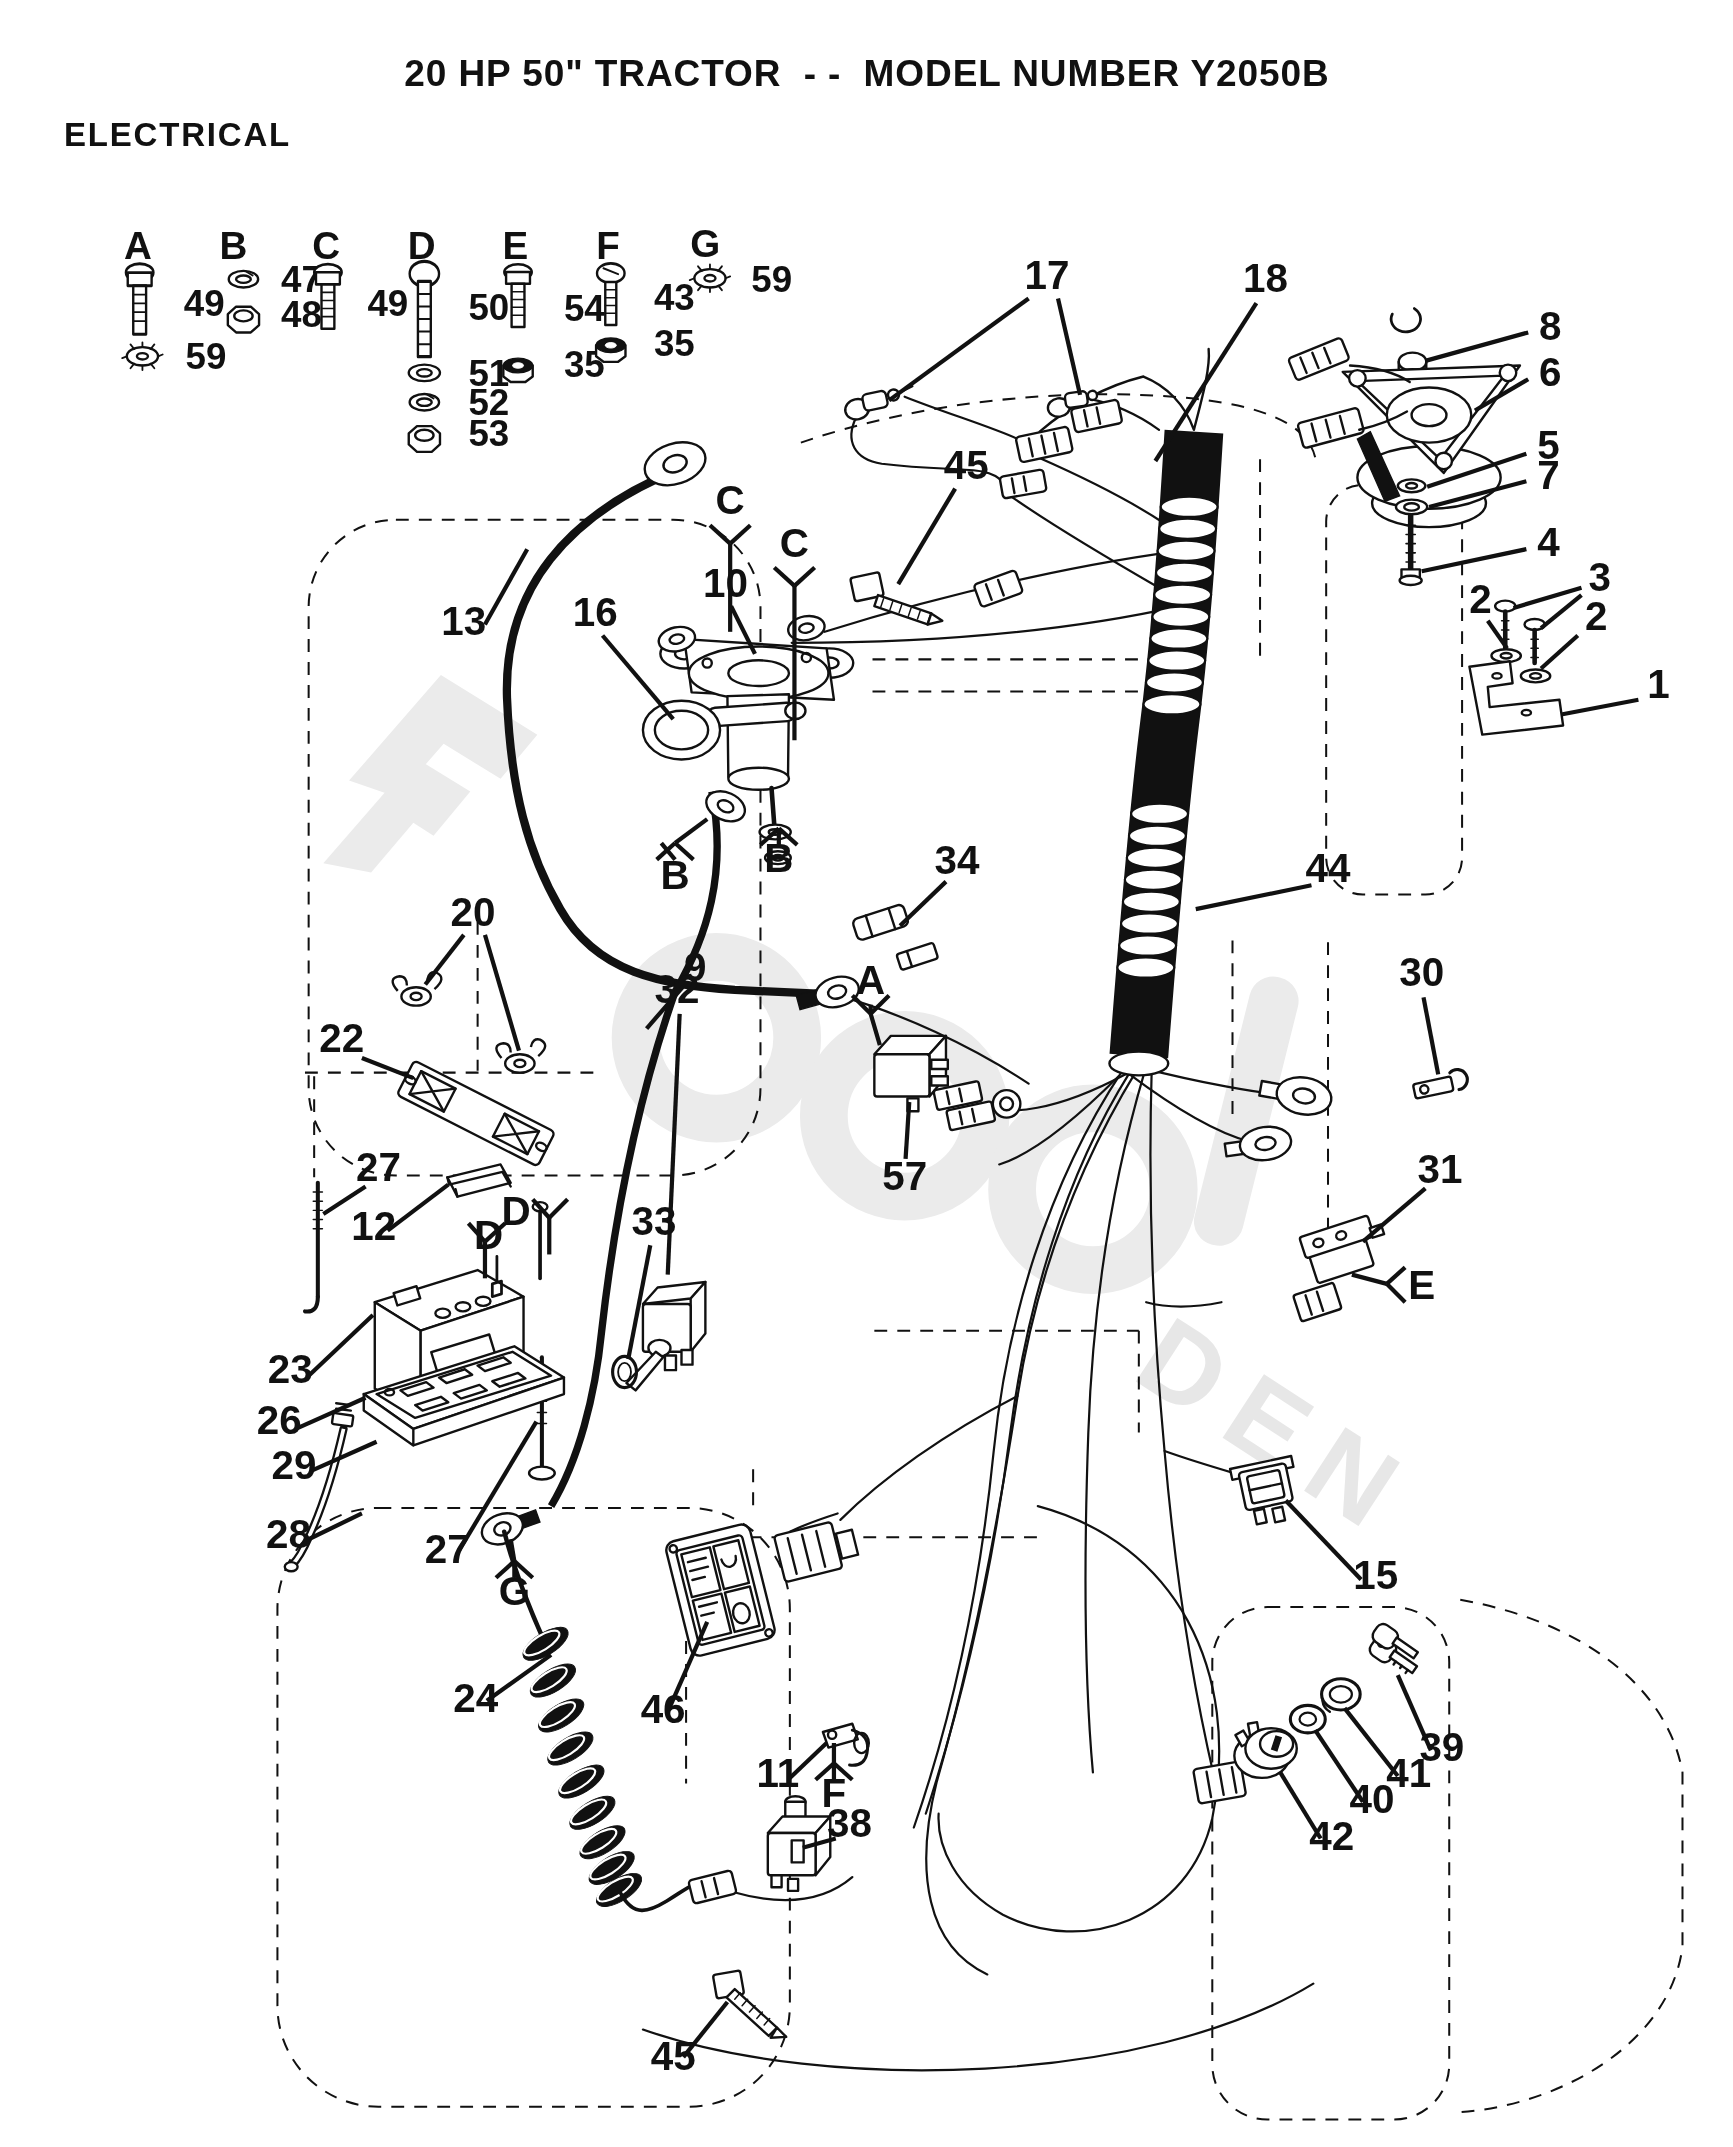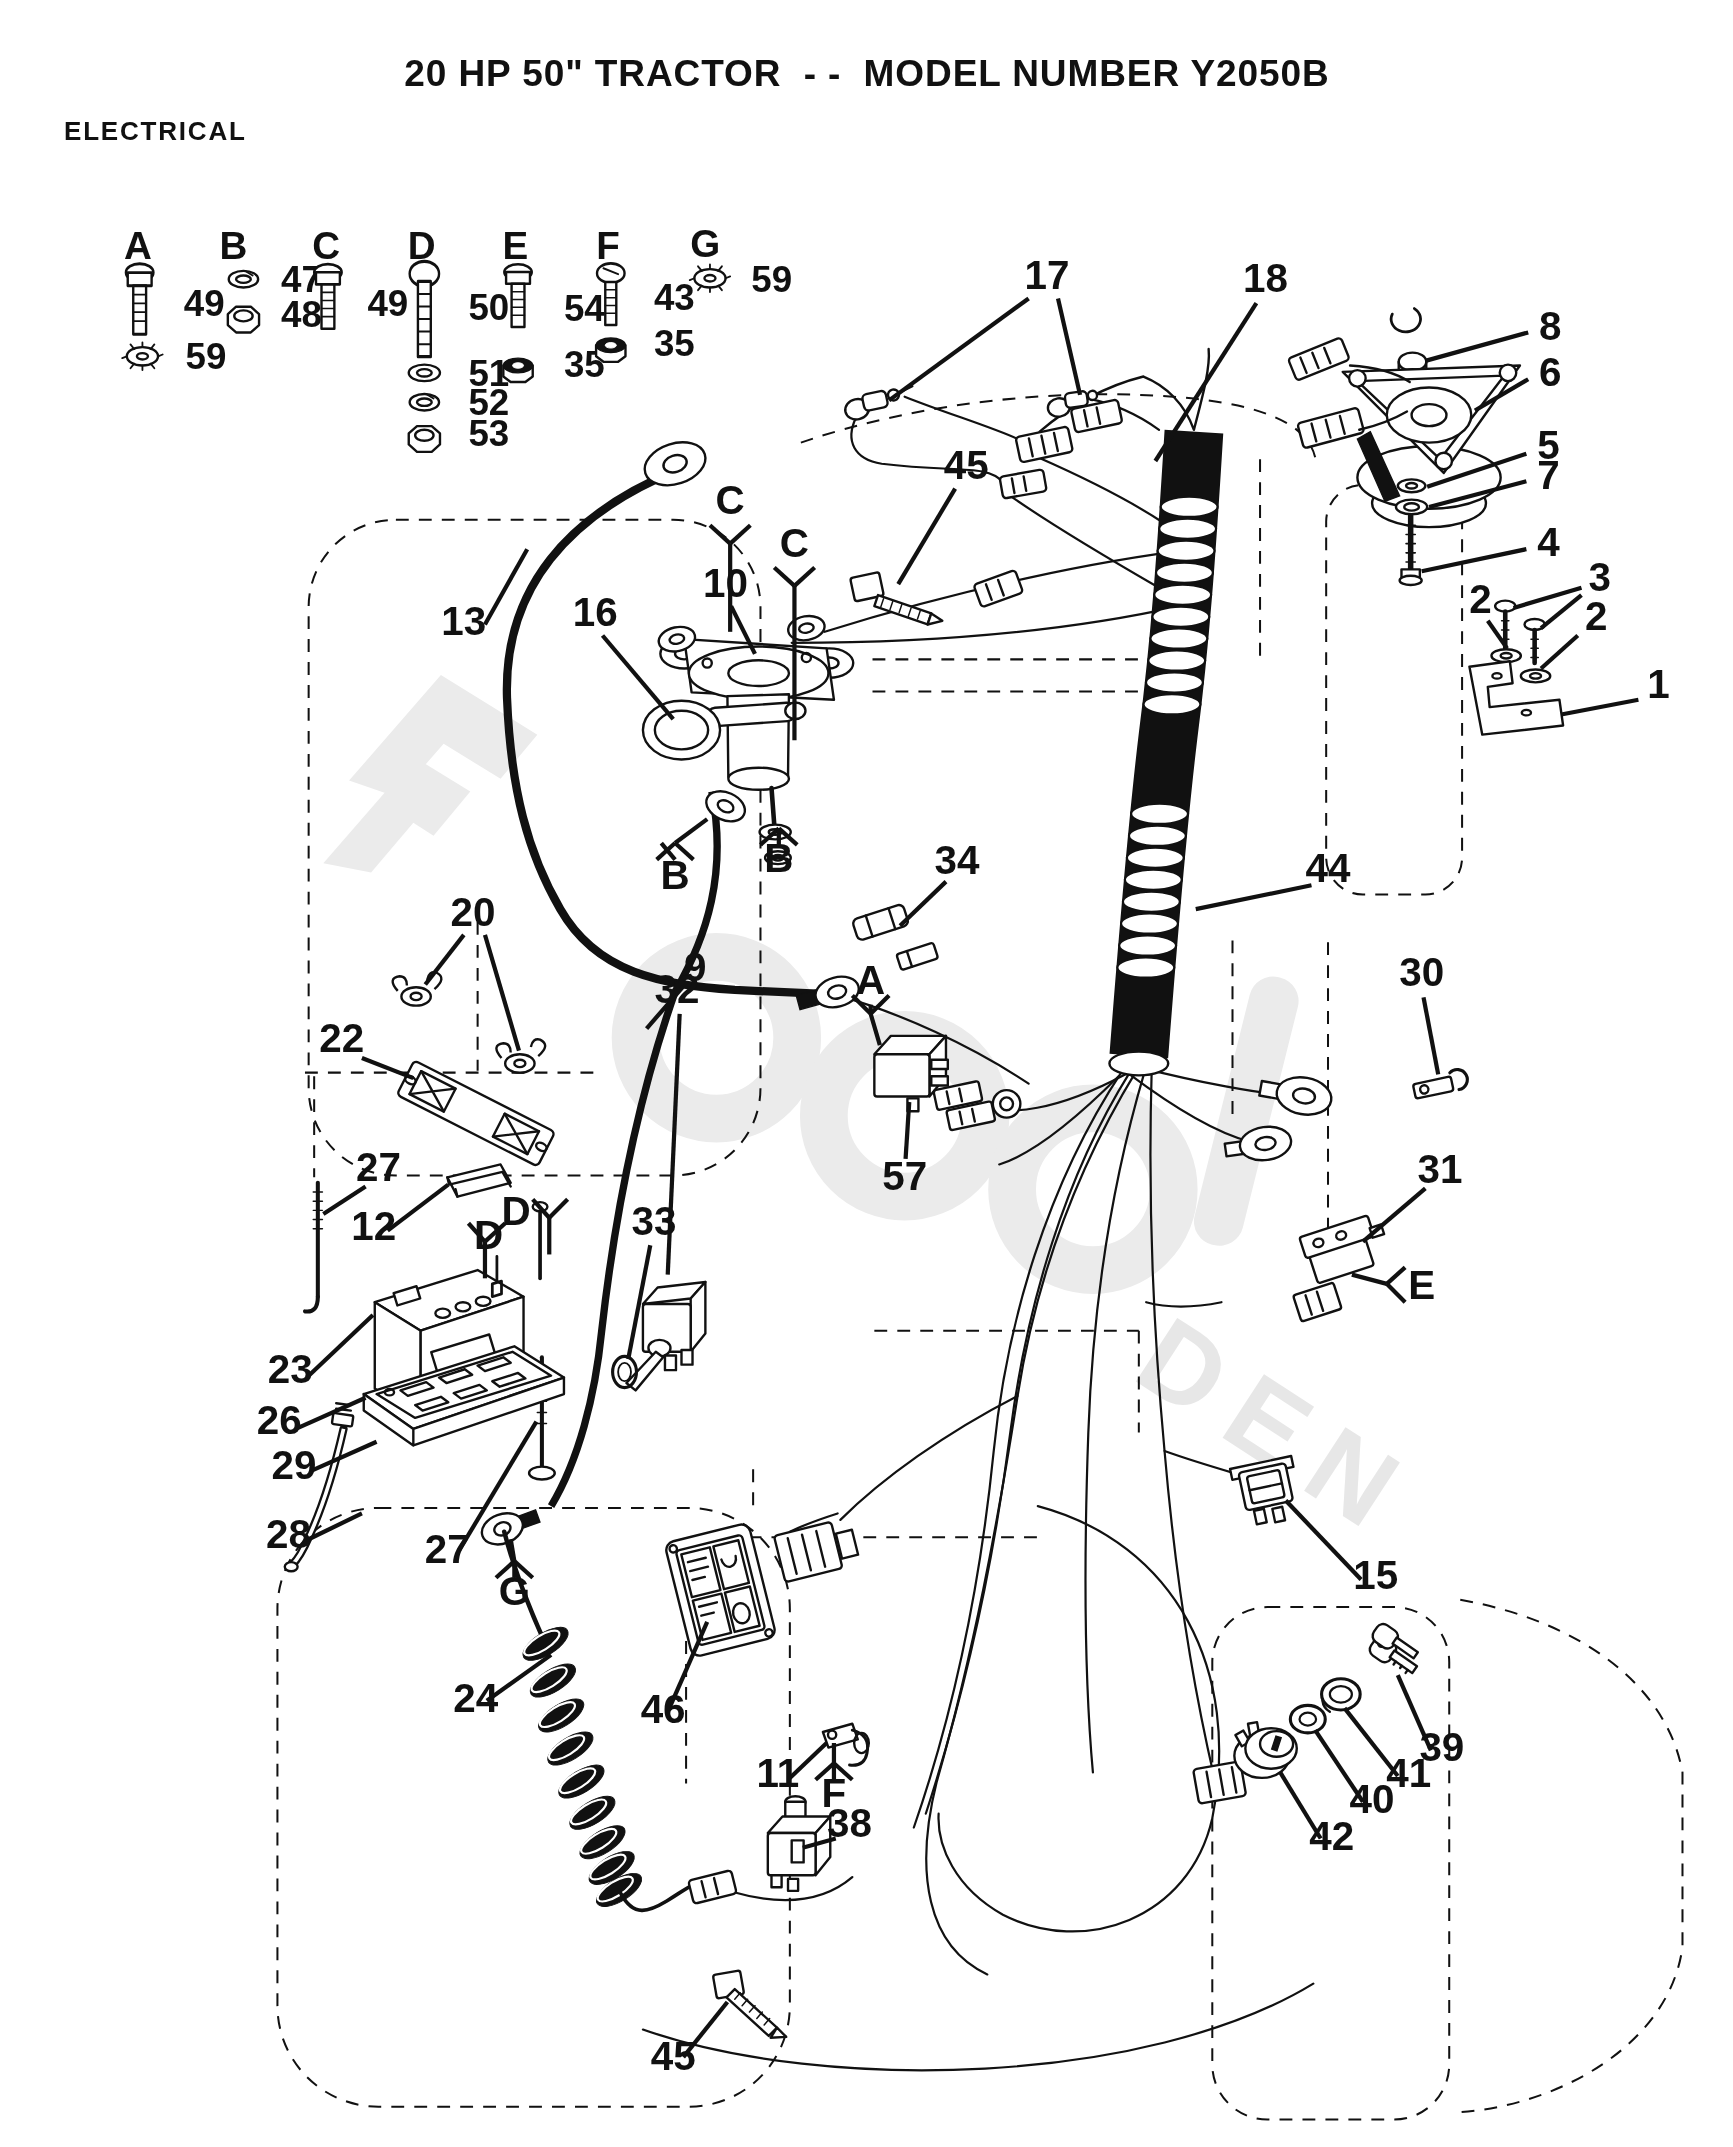--- a/index.html
+++ b/index.html
@@ -1,20 +1,20 @@
 <!DOCTYPE html>
 <html style="font-size:14.7px"><head>
 <meta charset="utf-8">
 <style>
   html,body{margin:0;padding:0;background:#fff;}
   #page{position:relative;width:1734px;height:2148px;background:#fff;overflow:hidden;
         font-family:"Liberation Sans",sans-serif;color:#111;}
   #title{position:absolute;left:0;top:53px;width:100%;text-align:center;
          font-size:37px;font-weight:bold;letter-spacing:0.9px;white-space:pre;}
-  #section{position:absolute;left:64px;top:116px;font-size:26px;font-weight:bold;letter-spacing:1.8px;}
+  #section{position:absolute;left:64px;top:116px;font-size:33px;font-weight:bold;letter-spacing:1.8px;}
   svg{position:absolute;left:0;top:0;}
   .art{stroke:#111;fill:none;stroke-width:2.6;stroke-linecap:round;stroke-linejoin:round;}
   .artw{stroke:#111;fill:#fff;stroke-width:2.6;stroke-linejoin:round;}
   .artb{stroke:#111;fill:#111;stroke-width:1.5;}
   .dash{stroke:#111;fill:none;stroke-width:2.2;stroke-dasharray:14 11;}
   .lead{stroke:#111;fill:none;stroke-width:4.6;}
   .callout{font-family:"Liberation Sans",sans-serif;font-size:44px;font-weight:bold;fill:#111;}
   .lgletter{font-family:"Liberation Sans",sans-serif;font-size:42px;font-weight:bold;fill:#111;}
   .lgnum{font-family:"Liberation Sans",sans-serif;font-size:40px;font-weight:bold;fill:#111;}
   .wm{fill:#ebebeb;}

